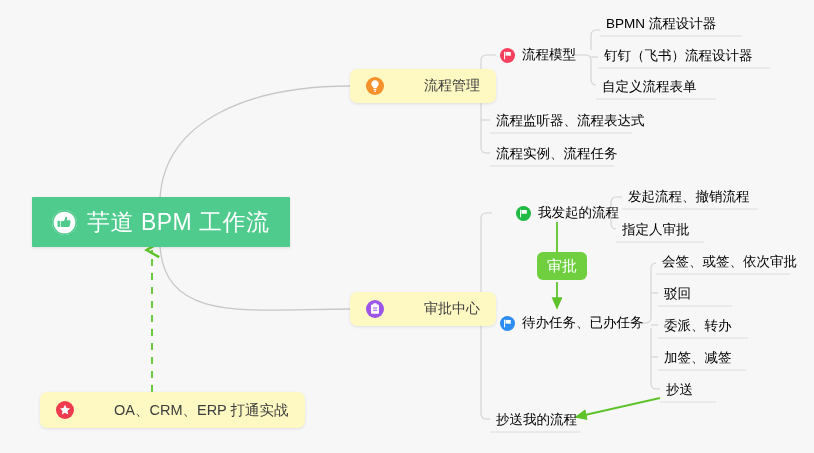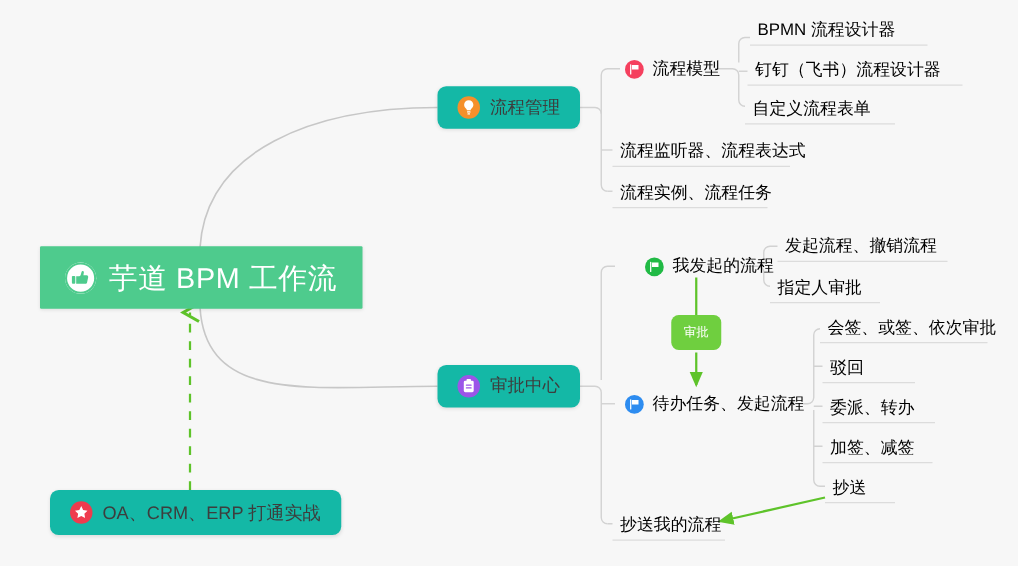--- a/index.html
+++ b/index.html
@@ -44,25 +44,26 @@
     box-shadow: 0 1px 3px rgba(0,0,0,0.10);
   }
   .root .label {
     color: #ffffff;
     font-size: 23px;
     letter-spacing: 0.5px;
   }
 
   
   .card {
-    background: #14b8a6;
+    background: #fef9c3;
     border-radius: 7px;
     padding: 0 16px;
     height: 34px;
     box-shadow: 0 1px 3px rgba(0,0,0,0.10);
+    gap: 32px;
   }
   .card .label {
     color: #3d3d3d;
     font-size: 14px;
   }
 
   
   .plain {
     padding: 0 8px;
     height: 26px;
@@ -93,21 +94,21 @@
     background: #6fcf3f;
     border-radius: 6px;
     height: 28px;
     padding: 0 10px;
     display: flex;
     align-items: center;
     justify-content: center;
   }
   .tag .label {
     color: #ffffff;
-    font-size: 10px;
+    font-size: 15px;
   }
 </style>
 </head>
 <body>
 
 <div id="stage">
 
   <svg id="edges" viewBox="0 0 814 453" width="814" height="453">
 
     <path d="M 160 198 C 165 120, 250 86, 350 86" fill="none" stroke="#c7c7c7" stroke-width="1.3"></path>
@@ -257,21 +258,21 @@
     <span class="label">指定人审批</span>
   </div>
 
   <div class="node plain" style="left:492px; top:310px;">
     <span class="ico ico-sm" style="background:#2d8cf0;">
       <svg width="15" height="15" viewBox="0 0 20 20">
         <rect x="5.4" y="4.6" width="1.35" height="10.8" rx="0.6" fill="#ffffff"></rect>
         <path fill="#ffffff" d="M7.4 5.2h7.0v5.0h-7.0z"></path>
       </svg>
     </span>
-    <span class="label">待办任务、发起流程</span>
+    <span class="label">待办任务、已办任务</span>
   </div>
 
   <div class="node plain" style="left:654px; top:249px;">
     <span class="label">会签、或签、依次审批</span>
   </div>
   <div class="node plain" style="left:656px; top:281px;">
     <span class="label">驳回</span>
   </div>
   <div class="node plain" style="left:656px; top:313px;">
     <span class="label">委派、转办</span>

